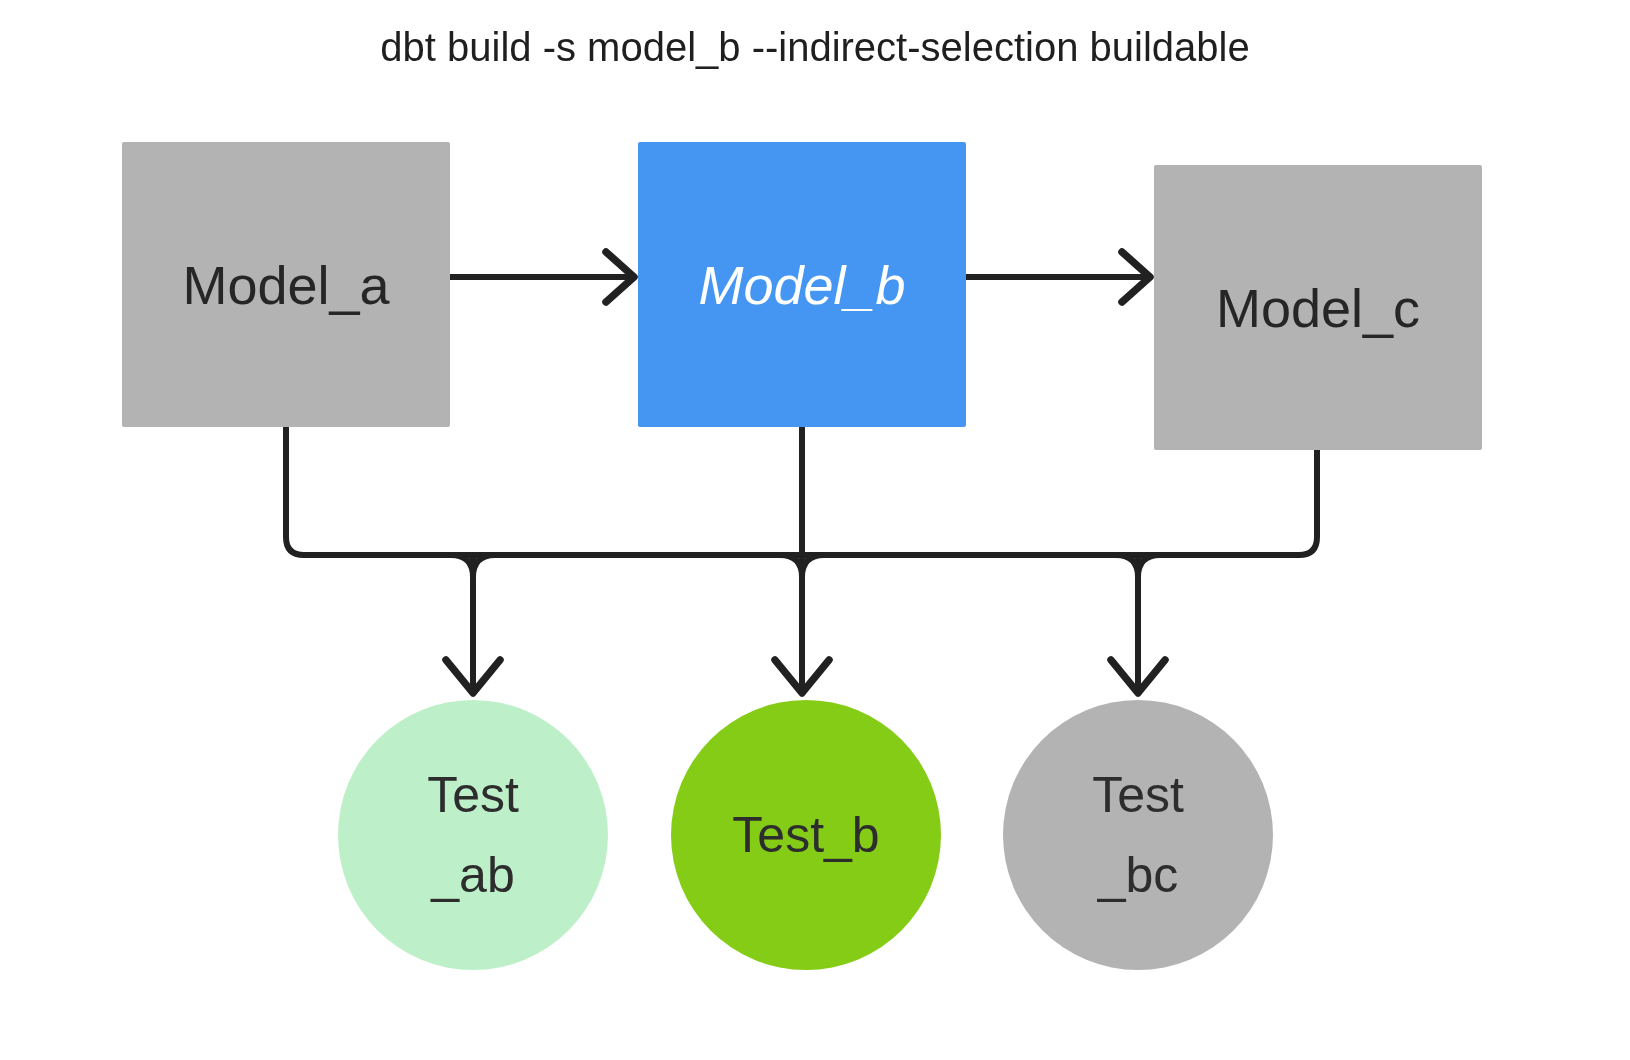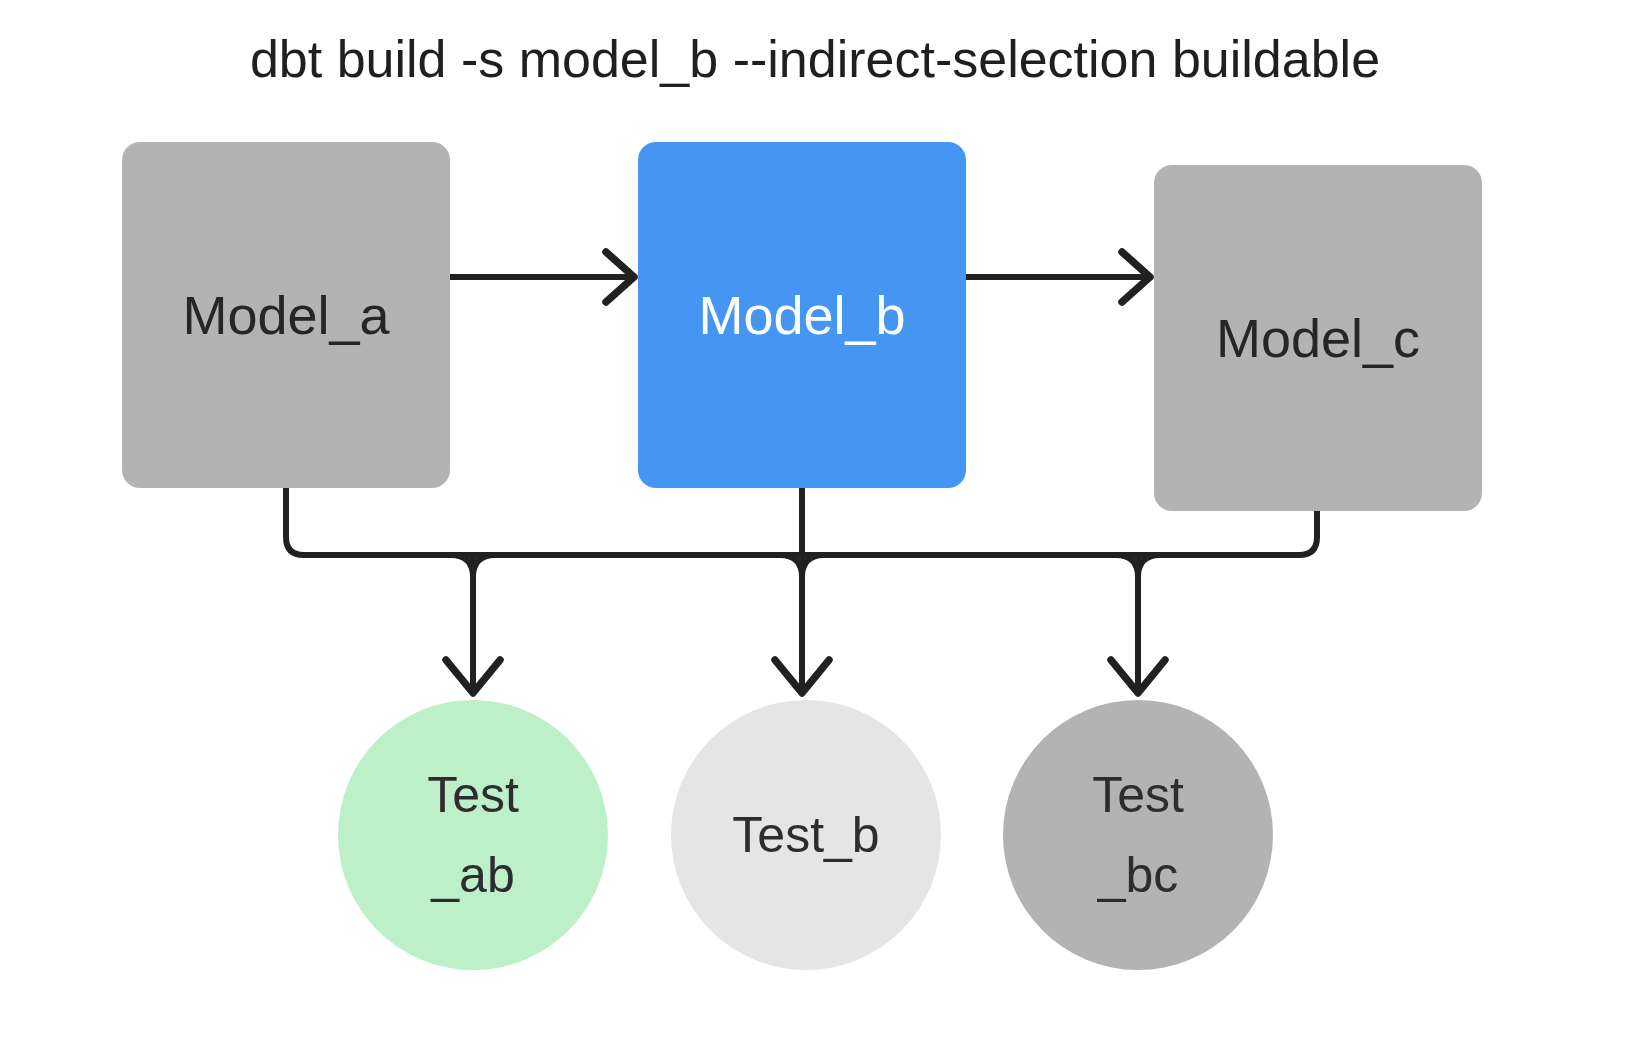--- a/index.html
+++ b/index.html
@@ -2,43 +2,43 @@
 <html><head>
 <meta charset="utf-8">
 <style>
   html,body{margin:0;padding:0;}
   body{
     width:1630px;height:1060px;position:relative;overflow:hidden;
     background:#ffffff;
     font-family:"Liberation Sans", sans-serif;
   }
   .title{
-    position:absolute;top:28px;left:0;width:100%;
-    text-align:center;font-size:52px;line-height:62px;font-weight:500;
+    position:absolute;top:16px;left:0;width:100%;
+    text-align:center;font-size:40px;line-height:62px;font-weight:500;
     color:#1f1f1f;letter-spacing:0px;
   }
   svg.wires{position:absolute;left:0;top:0;width:1630px;height:1060px;}
   .wire{stroke:#212121;stroke-width:6;fill:none;stroke-linecap:round;stroke-linejoin:round;}
   .head{stroke:#212121;stroke-width:7.5;fill:none;stroke-linecap:round;stroke-linejoin:round;}
   .model{
-    position:absolute;top:142px;width:328px;height:346px;border-radius:18px;
+    position:absolute;top:142px;width:328px;height:285px;border-radius:2px;
     display:flex;align-items:center;justify-content:center;
     font-size:54px;color:#262626;
   }
   .model-a{left:122px;background:#b3b3b3;}
-  .model-b{left:638px;background:#4596f3;color:#ffffff;}
+  .model-b{left:638px;background:#4596f3;color:#ffffff;font-style:italic;}
   .model-c{left:1154px;background:#b3b3b3;margin-top:23px;}
   .test{
     position:absolute;top:700px;width:270px;height:270px;border-radius:50%;
     display:flex;flex-direction:column;align-items:center;justify-content:center;
     font-size:50px;color:#2d2d2d;text-align:center;
   }
   .test .tline{line-height:80px;}
   .test-ab{left:338px;background:#bdf0c9;}
-  .test-b{left:671px;background:#e5e5e5;}
+  .test-b{left:671px;background:#84cc16;}
   .test-bc{left:1003px;background:#b3b3b3;}
 </style>
 </head>
 <body>
 
 <div class="title">dbt build -s model_b --indirect-selection buildable</div>
 
 <svg class="wires" viewBox="0 0 1630 1060" aria-hidden="true">
 
   <path class="wire" d="M 286 412 L 286 537 Q 286 555 304 555 L 1299 555 Q 1317 555 1317 537 L 1317 412"></path>

